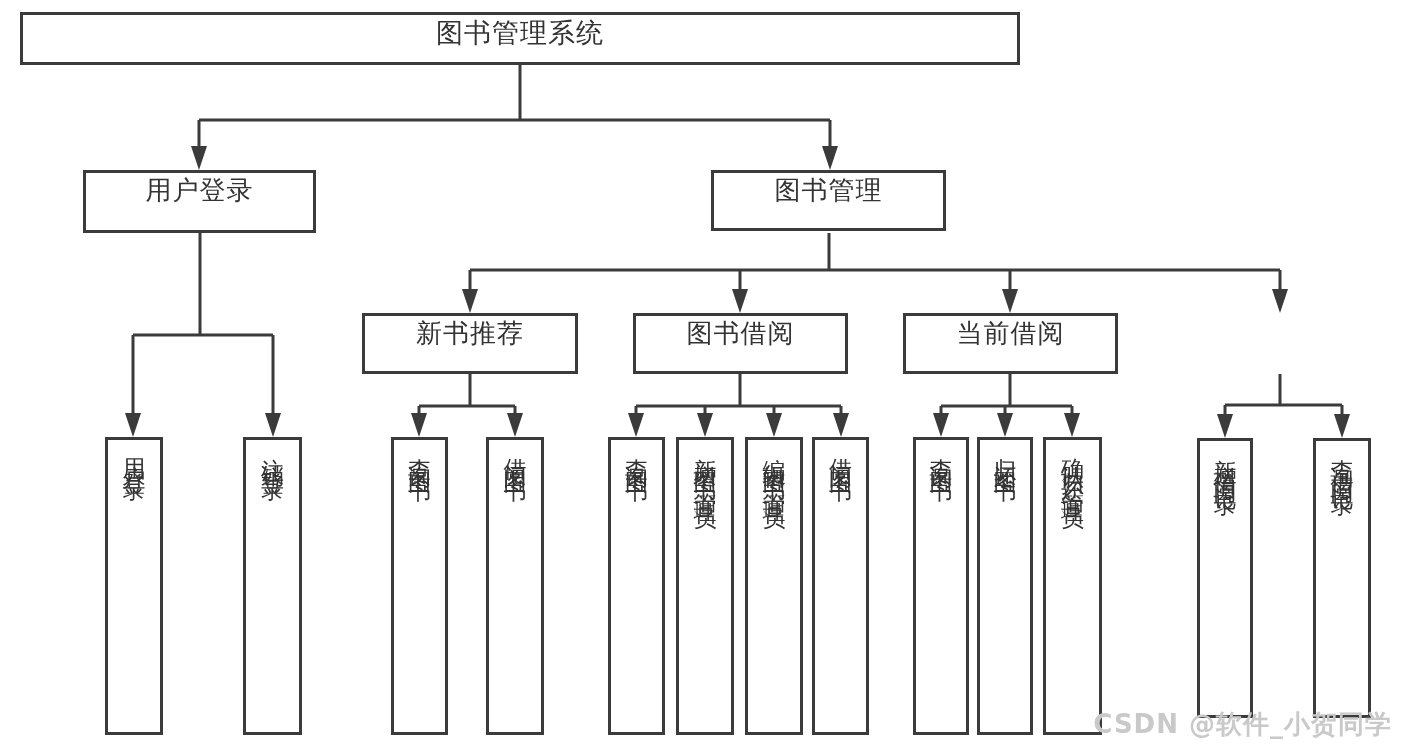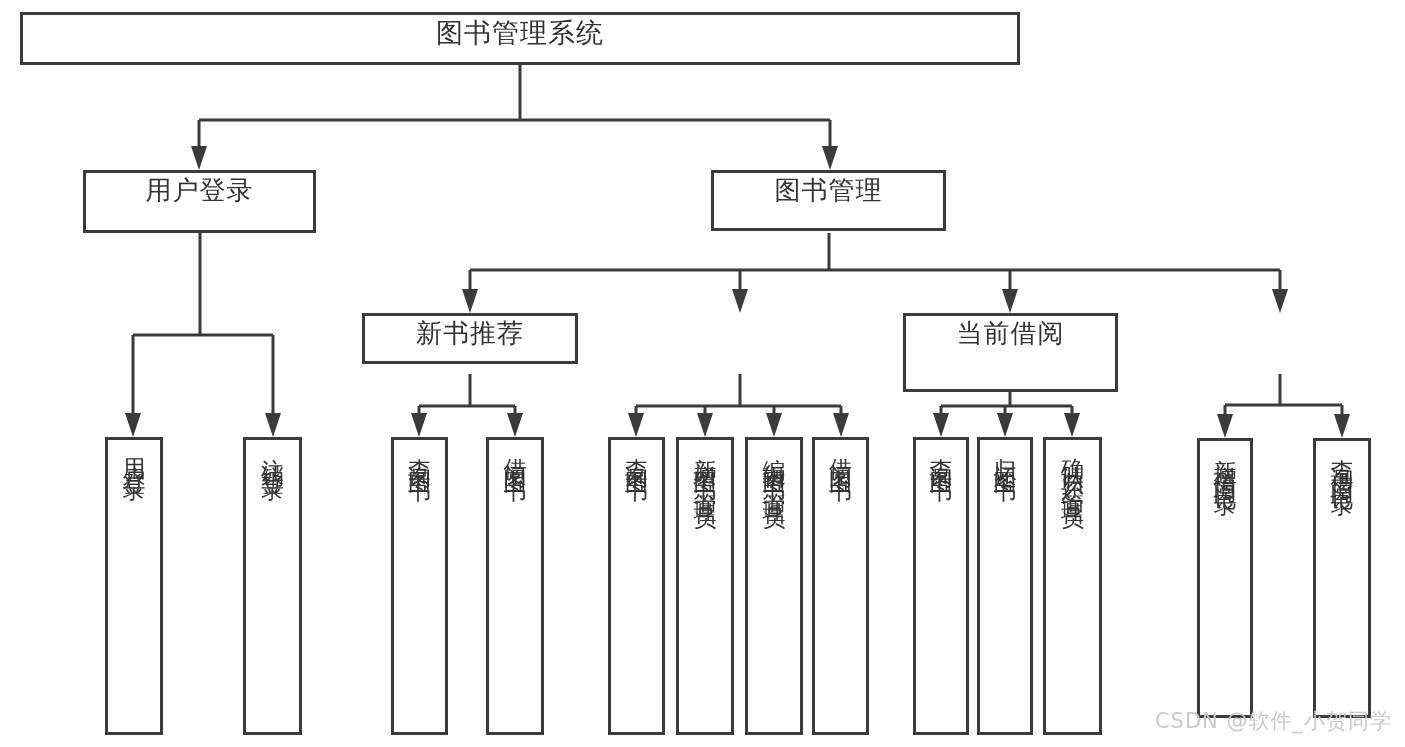--- a/index.html
+++ b/index.html
@@ -23,22 +23,22 @@
   .root-box .h-label{font-size:27px;}
   .v-label{
     writing-mode:vertical-rl;
     text-orientation:mixed;
     font-size:23px;
     letter-spacing:7px;
     line-height:1;
   }
   .watermark{
     position:absolute;right:13px;top:707px;
-    font-size:21px;color:var(--watermark,#c9c9c9);
-    white-space:nowrap;z-index:5;letter-spacing:1px;
+    font-size:26px;color:var(--watermark,#c9c9c9);
+    white-space:nowrap;z-index:5;letter-spacing:1px;font-weight:bold;
   }
 </style>
 </head>
 <body>
 
 <div class="canvas">
 
   <svg class="edges-layer" viewBox="0 0 1405 747" aria-hidden="true">
     <g>
       <path class="edge" d="M520,65 V120 M199,120 H830 M199,120 V148 M830,120 V148"></path>
@@ -76,24 +76,27 @@
     <span class="h-label">图书管理系统</span>
   </div>
 
   <div class="box" style="left:83px;top:170px;width:233px;height:63px">
     <span class="h-label">用户登录</span>
   </div>
   <div class="box" style="left:711px;top:170px;width:235px;height:61px">
     <span class="h-label">图书管理</span>
   </div>
 
-  <div class="box" style="left:362px;top:313px;width:216px;height:51px">
+  <div class="box" style="left:362px;top:313px;width:216px;height:61px">
     <span class="h-label">新书推荐</span>
   </div>
-  <div class="box" style="left:903px;top:313px;width:215px;height:79px">
+  <div class="box" style="left:633px;top:313px;width:215px;height:61px">
+    <span class="h-label">图书借阅</span>
+  </div>
+  <div class="box" style="left:903px;top:313px;width:215px;height:61px">
     <span class="h-label">当前借阅</span>
   </div>
 
   <div class="box" style="left:105px;top:437px;width:58px;height:298px">
     <span class="v-label">用户登录</span>
   </div>
   <div class="box" style="left:243px;top:437px;width:59px;height:298px">
     <span class="v-label">注销登录</span>
   </div>
 

